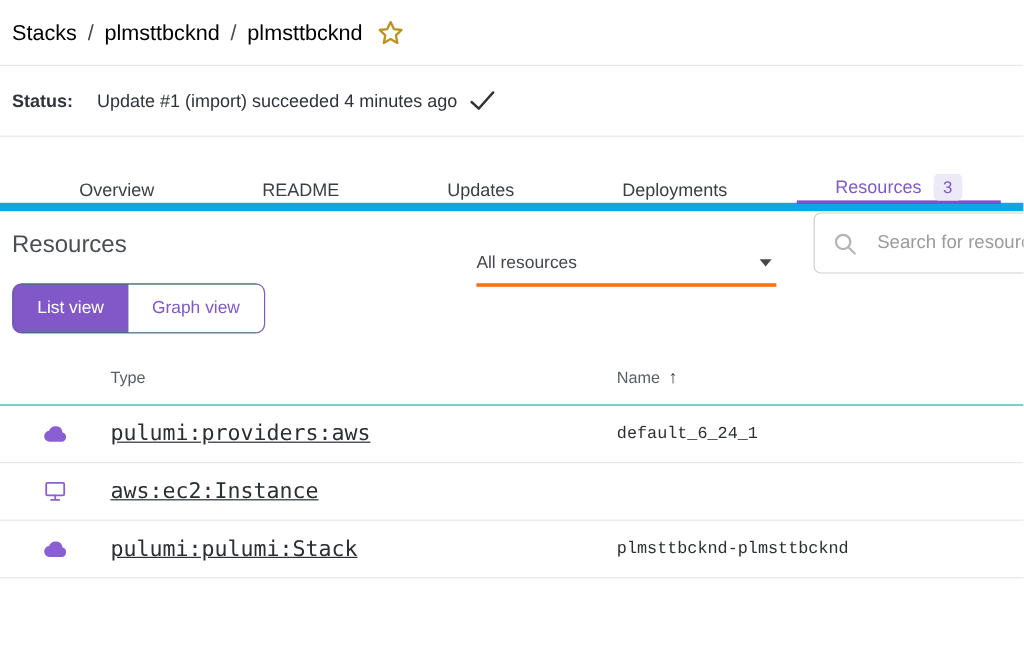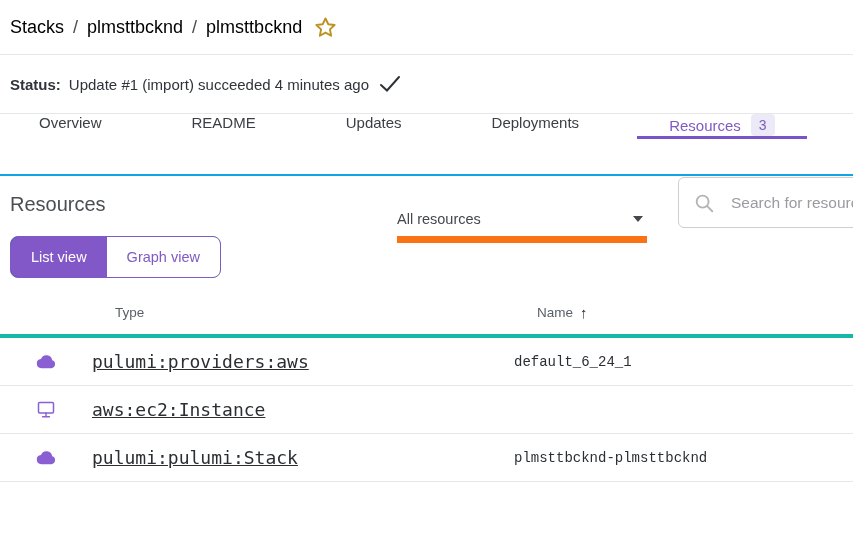--- a/index.html
+++ b/index.html
@@ -10,57 +10,57 @@
   .breadcrumb-bar { height: 55px; display: flex; align-items: center; padding: 0 10px;
     border-bottom: 1px solid #e7e7e9; }
   .breadcrumb { display: flex; align-items: center; gap: 9px; font-size: 18px; }
   .crumb { color: #000000; text-decoration: none; cursor: pointer; }
   .crumb-sep { color: #4a4a4a; }
   .star-wrap { margin-left: 12px; display: flex; align-items: center; cursor: pointer; }
 
   
   .status-bar { height: 59px; display: flex; align-items: center; padding: 0 10px;
     border-bottom: 1px solid #e7e7e9; font-size: 15px; color: #30343a; }
-  .status-label { font-weight: bold; margin-right: 8px; }
+  .status-label { font-weight: bold; margin-right: 20px; }
   .status-check { margin-left: 10px; display: flex; align-items: center; }
 
   
-  .tabs { height: 62px; display: flex; align-items: flex-start; padding-left: 7px;
-    border-bottom: 2px solid #0ea5e9; gap: 26px; }
+  .tabs { height: 62px; display: flex; align-items: flex-end; padding-left: 34px;
+    border-bottom: 7px solid #0ea5e9; gap: 26px; }
   .tab { display: flex; align-items: center; padding: 0 32px; font-size: 15px;
     color: #3a3f45; cursor: pointer; border-bottom: 3px solid transparent; margin-bottom: -1px; }
   .tab.active { color: #805ac3; border-bottom-color: #7a52c9; }
   .tab-badge { margin-left: 10px; background: #edeaf8; color: #805ac3; font-size: 14px;
     padding: 3px 8px; border-radius: 4px; }
 
   
   .res-controls { position: relative; height: 115px; }
   .res-heading { position: absolute; left: 10px; top: 17px; font-size: 20px; color: #4a4f54; }
   .filter-select { position: absolute; left: 397px; top: 35px; width: 250px; cursor: pointer;
-    border-bottom: 7px solid #f97316; padding-bottom: 9px; display: flex; align-items: center;
+    border-bottom: 3px solid #f97316; padding-bottom: 9px; display: flex; align-items: center;
     justify-content: space-between; font-size: 14.5px; color: #44484d; }
   .caret-down { width: 0; height: 0; border-left: 5px solid transparent;
     border-right: 5px solid transparent; border-top: 6px solid #44484d; margin-right: 4px; }
   .search-box { position: absolute; left: 678px; top: 1px; width: 280px; height: 51px;
     border: 1px solid #cfcfd2; border-radius: 6px; display: flex; align-items: center;
     background: #fff; padding: 0 14px; gap: 16px; }
   .search-input { border: none; outline: none; flex: 1; font-size: 15.5px;
     font-family: "Liberation Sans", sans-serif; color: #30343a; }
   .search-input::placeholder { color: #9a9aa0; }
   .view-toggle { position: absolute; left: 10px; top: 60px; display: flex; height: 42px;
     border: 1px solid #805ac3; border-radius: 8px; overflow: hidden; background: #15803d; }
   .view-btn { display: flex; align-items: center; padding: 0 20px; font-size: 14.5px;
     cursor: pointer; color: #805ac3; background: #fff; border: none;
     font-family: "Liberation Sans", sans-serif; }
   .view-btn.selected { background: #8257c7; color: #ffffff; border-radius: 0 7px 7px 0; }
   .view-btn.selected:first-child { border-radius: 7px 0 0 7px; }
 
   
   .res-table { width: 100%; }
-  .thead { height: 47px; display: flex; align-items: center; border-bottom: 4px solid #14b8a6; padding-left: 23px; }
+  .thead { height: 47px; display: flex; align-items: center; border-bottom: 1px solid #14b8a6; }
   .col-icon { width: 92px; display: flex; justify-content: center; align-items: center; }
   .col-type { width: 422px; }
   .col-name { flex: 1; }
   .th { font-size: 13.5px; color: #5a5f66; display: flex; align-items: center; gap: 7px; }
   .sort-arrow { font-size: 15px; color: #2e3237; }
   .trow { height: 48px; display: flex; align-items: center; border-bottom: 1px solid #e7e7e9; }
   .type-link { font-family: "DejaVu Sans Mono", "Liberation Mono", monospace; font-size: 18px;
     color: #2b2f33; text-decoration: underline; cursor: pointer; }
   .name-cell { font-family: Liberation Mono, monospace; font-size: 14px;
     color: #2b2f33; }

